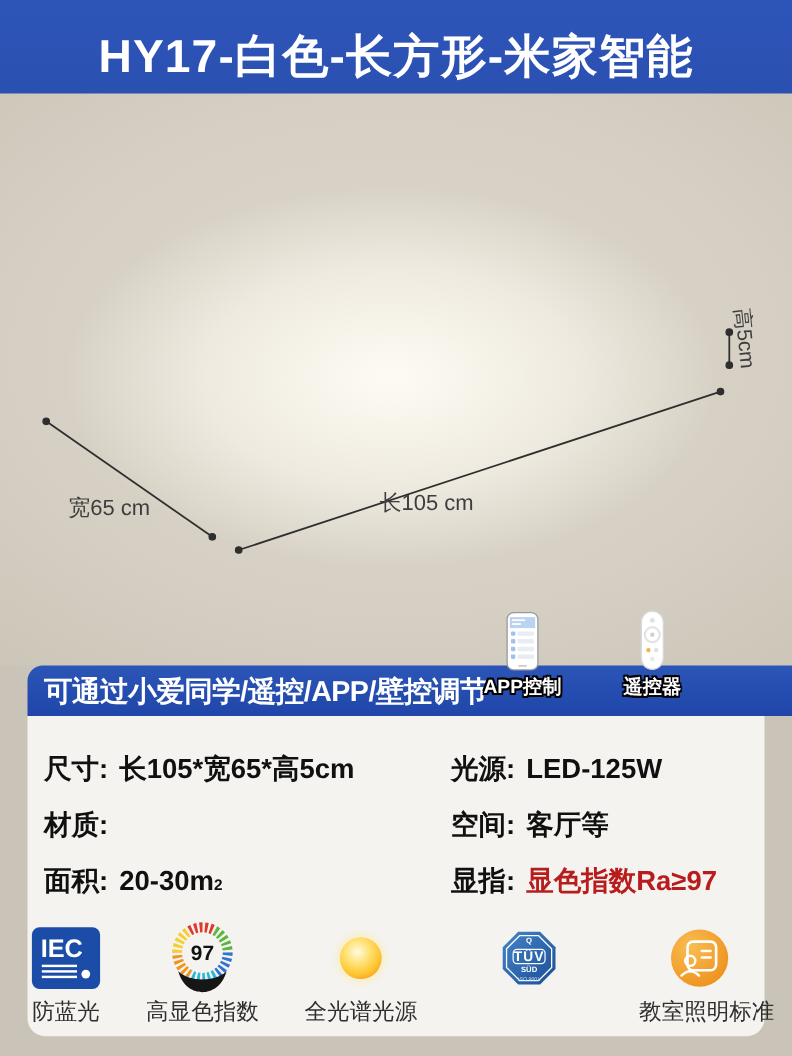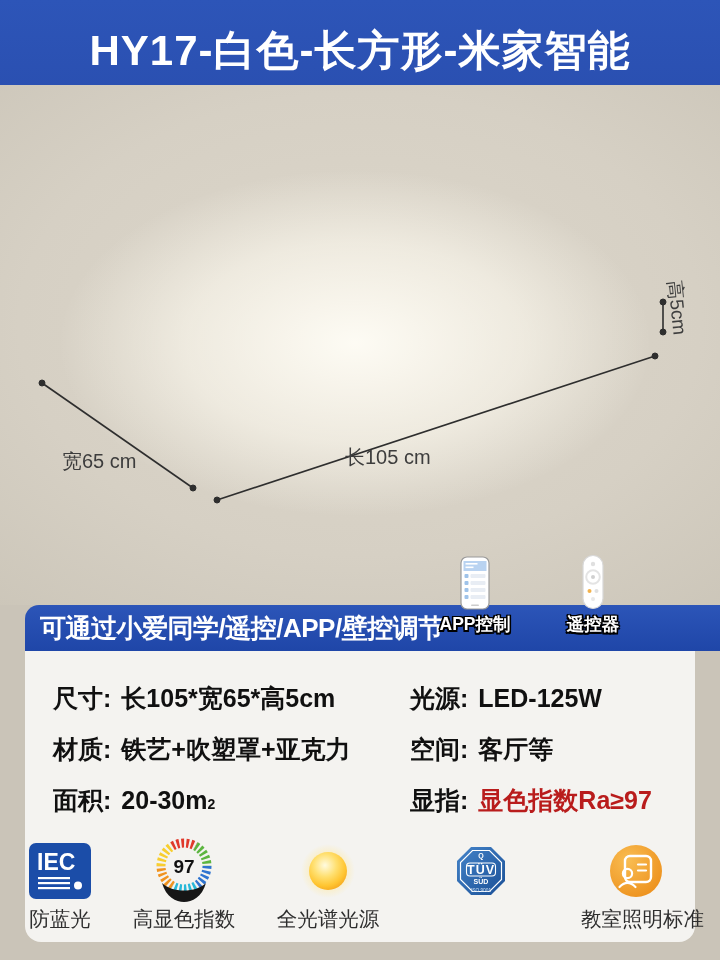--- a/index.html
+++ b/index.html
@@ -29,21 +29,21 @@
       text-shadow:-1.5px -1.5px 0 #000,1.5px -1.5px 0 #000,-1.5px 1.5px 0 #000,1.5px 1.5px 0 #000,
                   0 1.5px 0 #000,0 -1.5px 0 #000,1.5px 0 0 #000,-1.5px 0 0 #000;}
   .m1{left:401px;top:556px;margin-left:36px;} .m2{left:482px;top:556px;} .m3{left:555px;top:556px;} .m4{left:627px;top:556px;}
 
   
   .panel{position:absolute;left:25px;top:651px;width:670px;height:291px;
          background:#f4f3f0;border-radius:0 0 16px 16px;}
   .spec-rows{position:absolute;left:0;top:22px;width:670px;}
   .spec-row{display:flex;height:51px;align-items:center;}
   .spec-cell{display:flex;align-items:baseline;white-space:nowrap;}
-  .spec-cell.left{width:385px;padding-left:28px;box-sizing:border-box;}
+  .spec-cell.left{width:385px;padding-left:15px;box-sizing:border-box;}
   .spec-cell .lbl{font-size:25px;font-weight:700;color:#101010;margin-right:10px;}
   .spec-cell .val{font-size:25px;font-weight:700;color:#101010;}
   .spec-cell .val.red{color:#b91c1c;}
   .spec-cell sup{font-size:14px;font-weight:700;color:#101010;}
 
   
   .cert{position:absolute;top:190px;width:110px;text-align:center;}
   .cert .c-icon{height:60px;display:flex;align-items:center;justify-content:center;text-decoration:underline;}
   .cert .c-label{margin-top:4px;font-size:20.5px;font-weight:500;color:#2e2e2e;white-space:nowrap;}
   .c1{left:-20px;} .c2{left:104px;} .c3{left:248px;} .c4{left:401px;} .c5{left:556px;}
@@ -175,21 +175,20 @@
           <span class="val">长105*宽65*高5cm</span>
         </div>
         <div class="spec-cell right">
           <span class="lbl">光源:</span>
           <span class="val">LED-125W</span>
         </div>
       </div>
       <div class="spec-row">
         <div class="spec-cell left">
           <span class="lbl">材质:</span>
-          <span class="val">铁艺+吹塑罩+亚克力</span>
         </div>
         <div class="spec-cell right">
           <span class="lbl">空间:</span>
           <span class="val">客厅等</span>
         </div>
       </div>
       <div class="spec-row">
         <div class="spec-cell left">
           <span class="lbl">面积:</span>
           <span class="val">20-30m</span>

